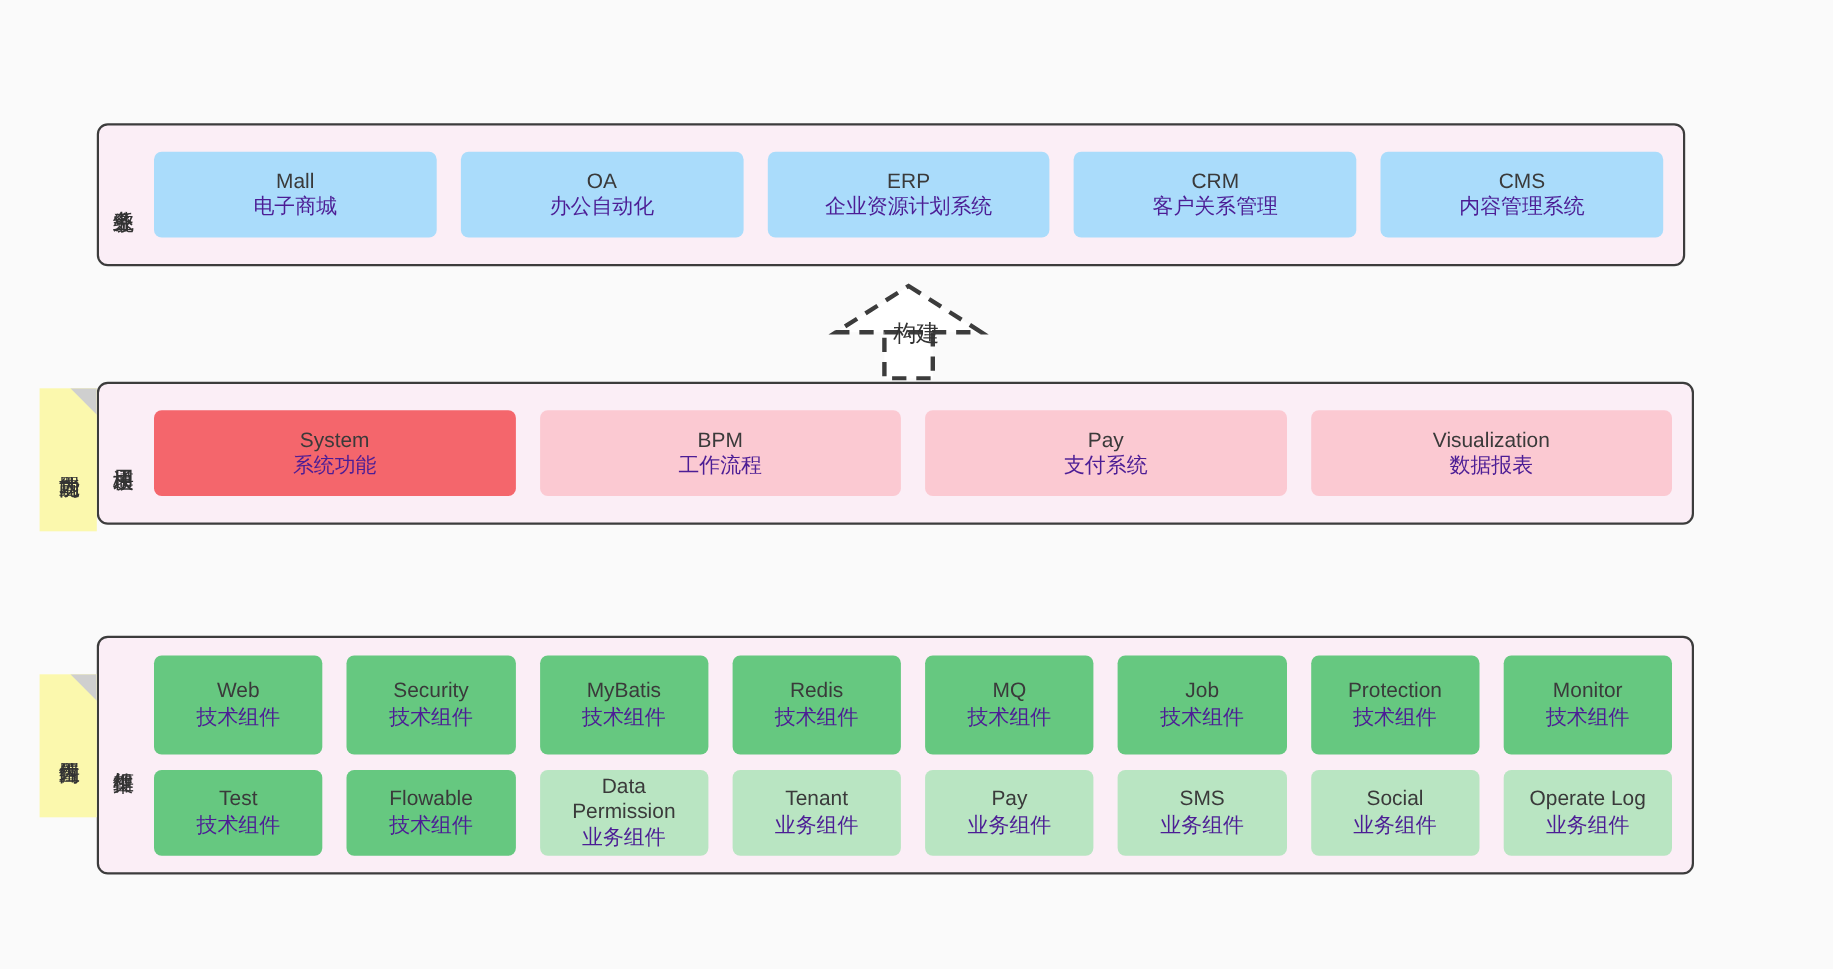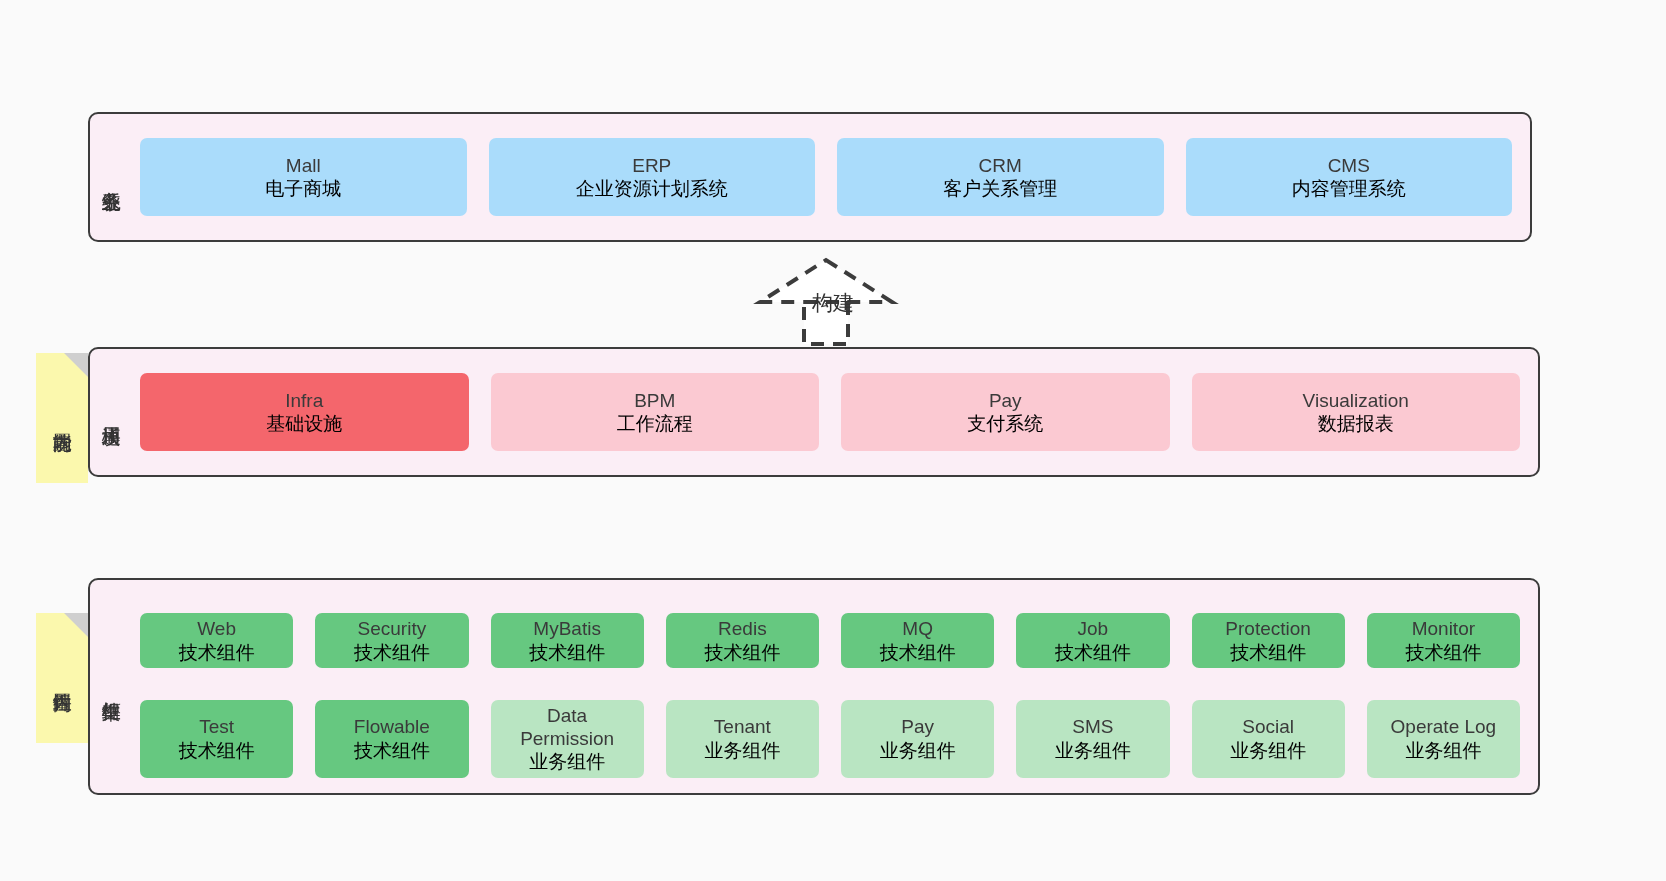--- a/index.html
+++ b/index.html
@@ -55,21 +55,21 @@
     border-radius: 7px;
     display: flex;
     flex-direction: column;
     align-items: center;
     justify-content: center;
     text-align: center;
     line-height: 1.22;
     padding: 4px 6px;
   }
   .cell .t1 { font-size: 19px; color: #3a3a3a; }
-  .cell .t2 { font-size: 19px; color: #000000; }
+  .cell .t2 { font-size: 19px; color: #4c1d95; }
 
   
   .c-blue      { background: #aadcfb; }
   .c-red       { background: #f4666c; }
   .c-pink      { background: #fbc9d2; }
   .c-green     { background: #66c880; }
   .c-lightgreen{ background: #b9e5c2; }
 
   
   .note {
@@ -109,20 +109,24 @@
 
 <div id="canvas">
 
   <div class="layer" style="left:88px; top:112px; width:1444px; height:130px;align-items:center;">
     <div class="layer-title">业务系统</div>
     <div class="layer-body">
       <div class="row" style="height:78px;">
         <div class="cell c-blue">
           <span class="t1">Mall</span>
           <span class="t2">电子商城</span>
+        </div>
+        <div class="cell c-blue">
+          <span class="t1">OA</span>
+          <span class="t2">办公自动化</span>
         </div>
         <div class="cell c-blue">
           <span class="t1">ERP</span>
           <span class="t2">企业资源计划系统</span>
         </div>
         <div class="cell c-blue">
           <span class="t1">CRM</span>
           <span class="t2">客户关系管理</span>
         </div>
         <div class="cell c-blue">
@@ -139,22 +143,22 @@
       <rect x="52" y="46" width="44" height="42" fill="#ffffff" stroke="#3c3c3c" stroke-width="4" stroke-dasharray="13,9"></rect>
     </svg>
     <span class="lbl" style="left:60px; top:33px;">构建</span>
   </div>
 
   <div class="layer" style="left:88px; top:347px; width:1452px; height:130px;">
     <div class="layer-title">通用模块</div>
     <div class="layer-body">
       <div class="row" style="height:78px;">
         <div class="cell c-red">
-          <span class="t1">Infra</span>
-          <span class="t2">基础设施</span>
+          <span class="t1">System</span>
+          <span class="t2">系统功能</span>
         </div>
         <div class="cell c-pink">
           <span class="t1">BPM</span>
           <span class="t2">工作流程</span>
         </div>
         <div class="cell c-pink">
           <span class="t1">Pay</span>
           <span class="t2">支付系统</span>
         </div>
         <div class="cell c-pink">
@@ -168,21 +172,21 @@
   <div class="note" style="left:36px; top:353px; width:52px; height:130px;">
     <span>内置功能</span>
     <span class="fold"></span>
   </div>
 
 
   <div class="layer" style="left:88px; top:578px; width:1452px; height:217px;">
     <div class="layer-title">框架组件</div>
     <div class="layer-body">
 
-      <div class="row" style="height:90px;align-items:center;">
+      <div class="row" style="height:90px;">
         <div class="cell c-green">
           <span class="t1">Web</span>
           <span class="t2">技术组件</span>
         </div>
         <div class="cell c-green">
           <span class="t1">Security</span>
           <span class="t2">技术组件</span>
         </div>
         <div class="cell c-green">
           <span class="t1">MyBatis</span>

